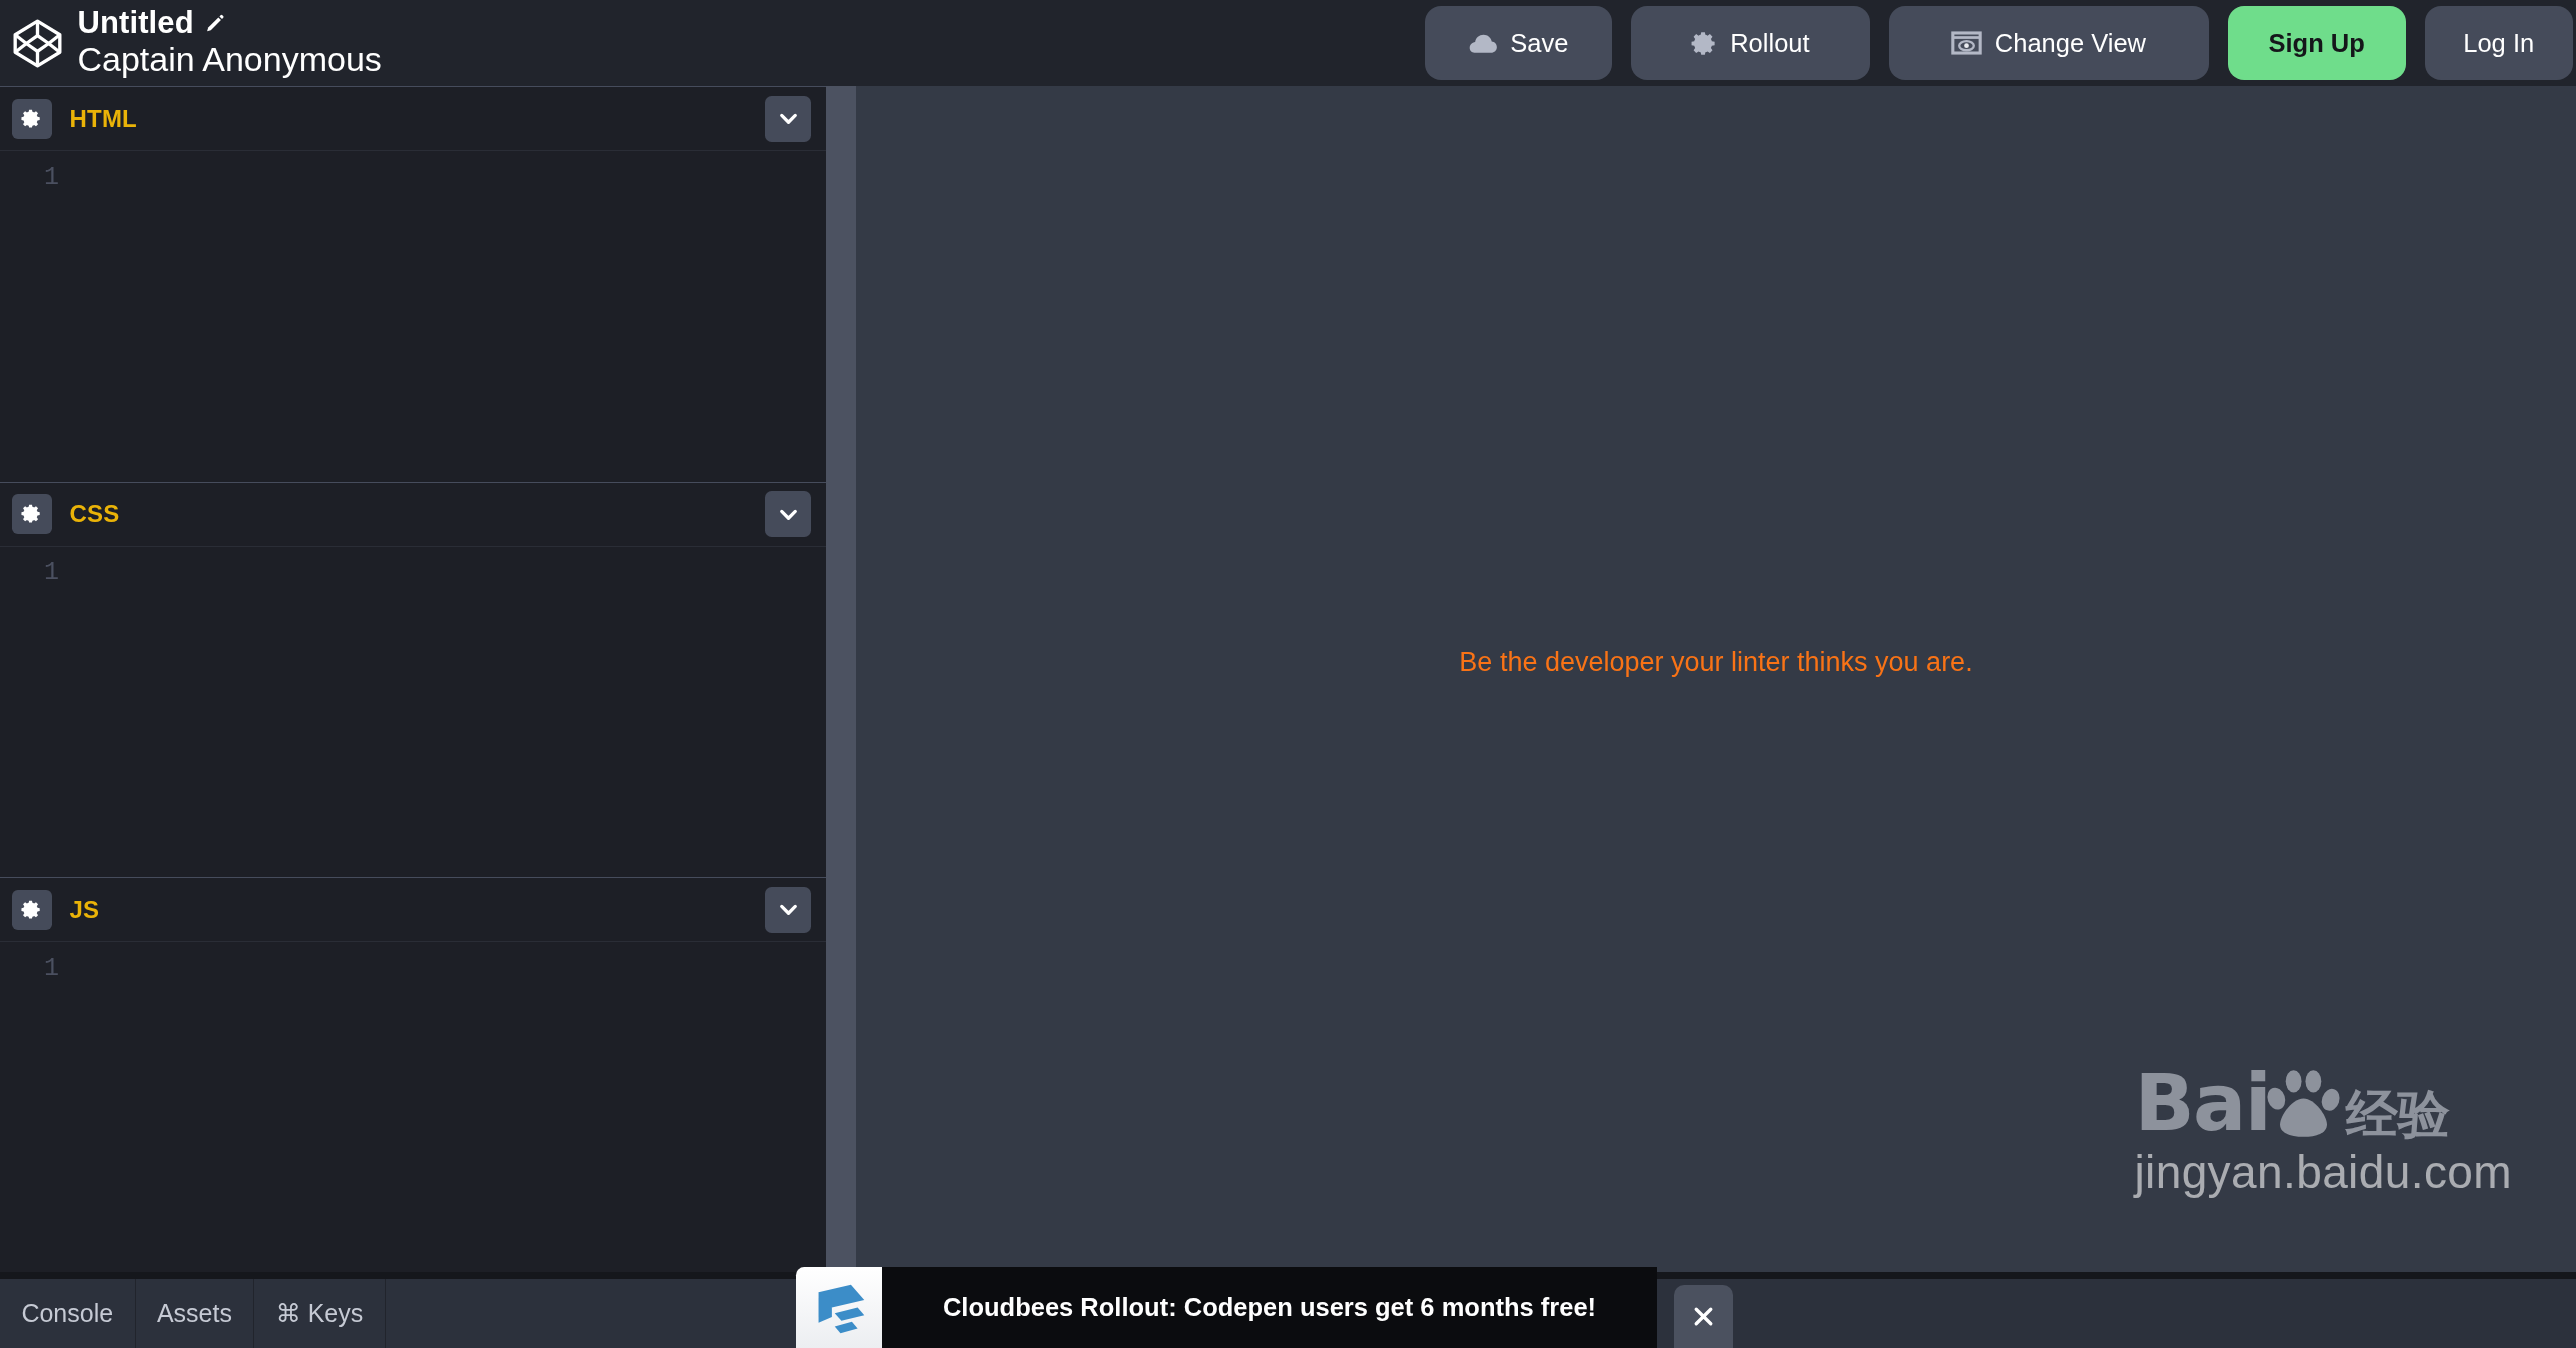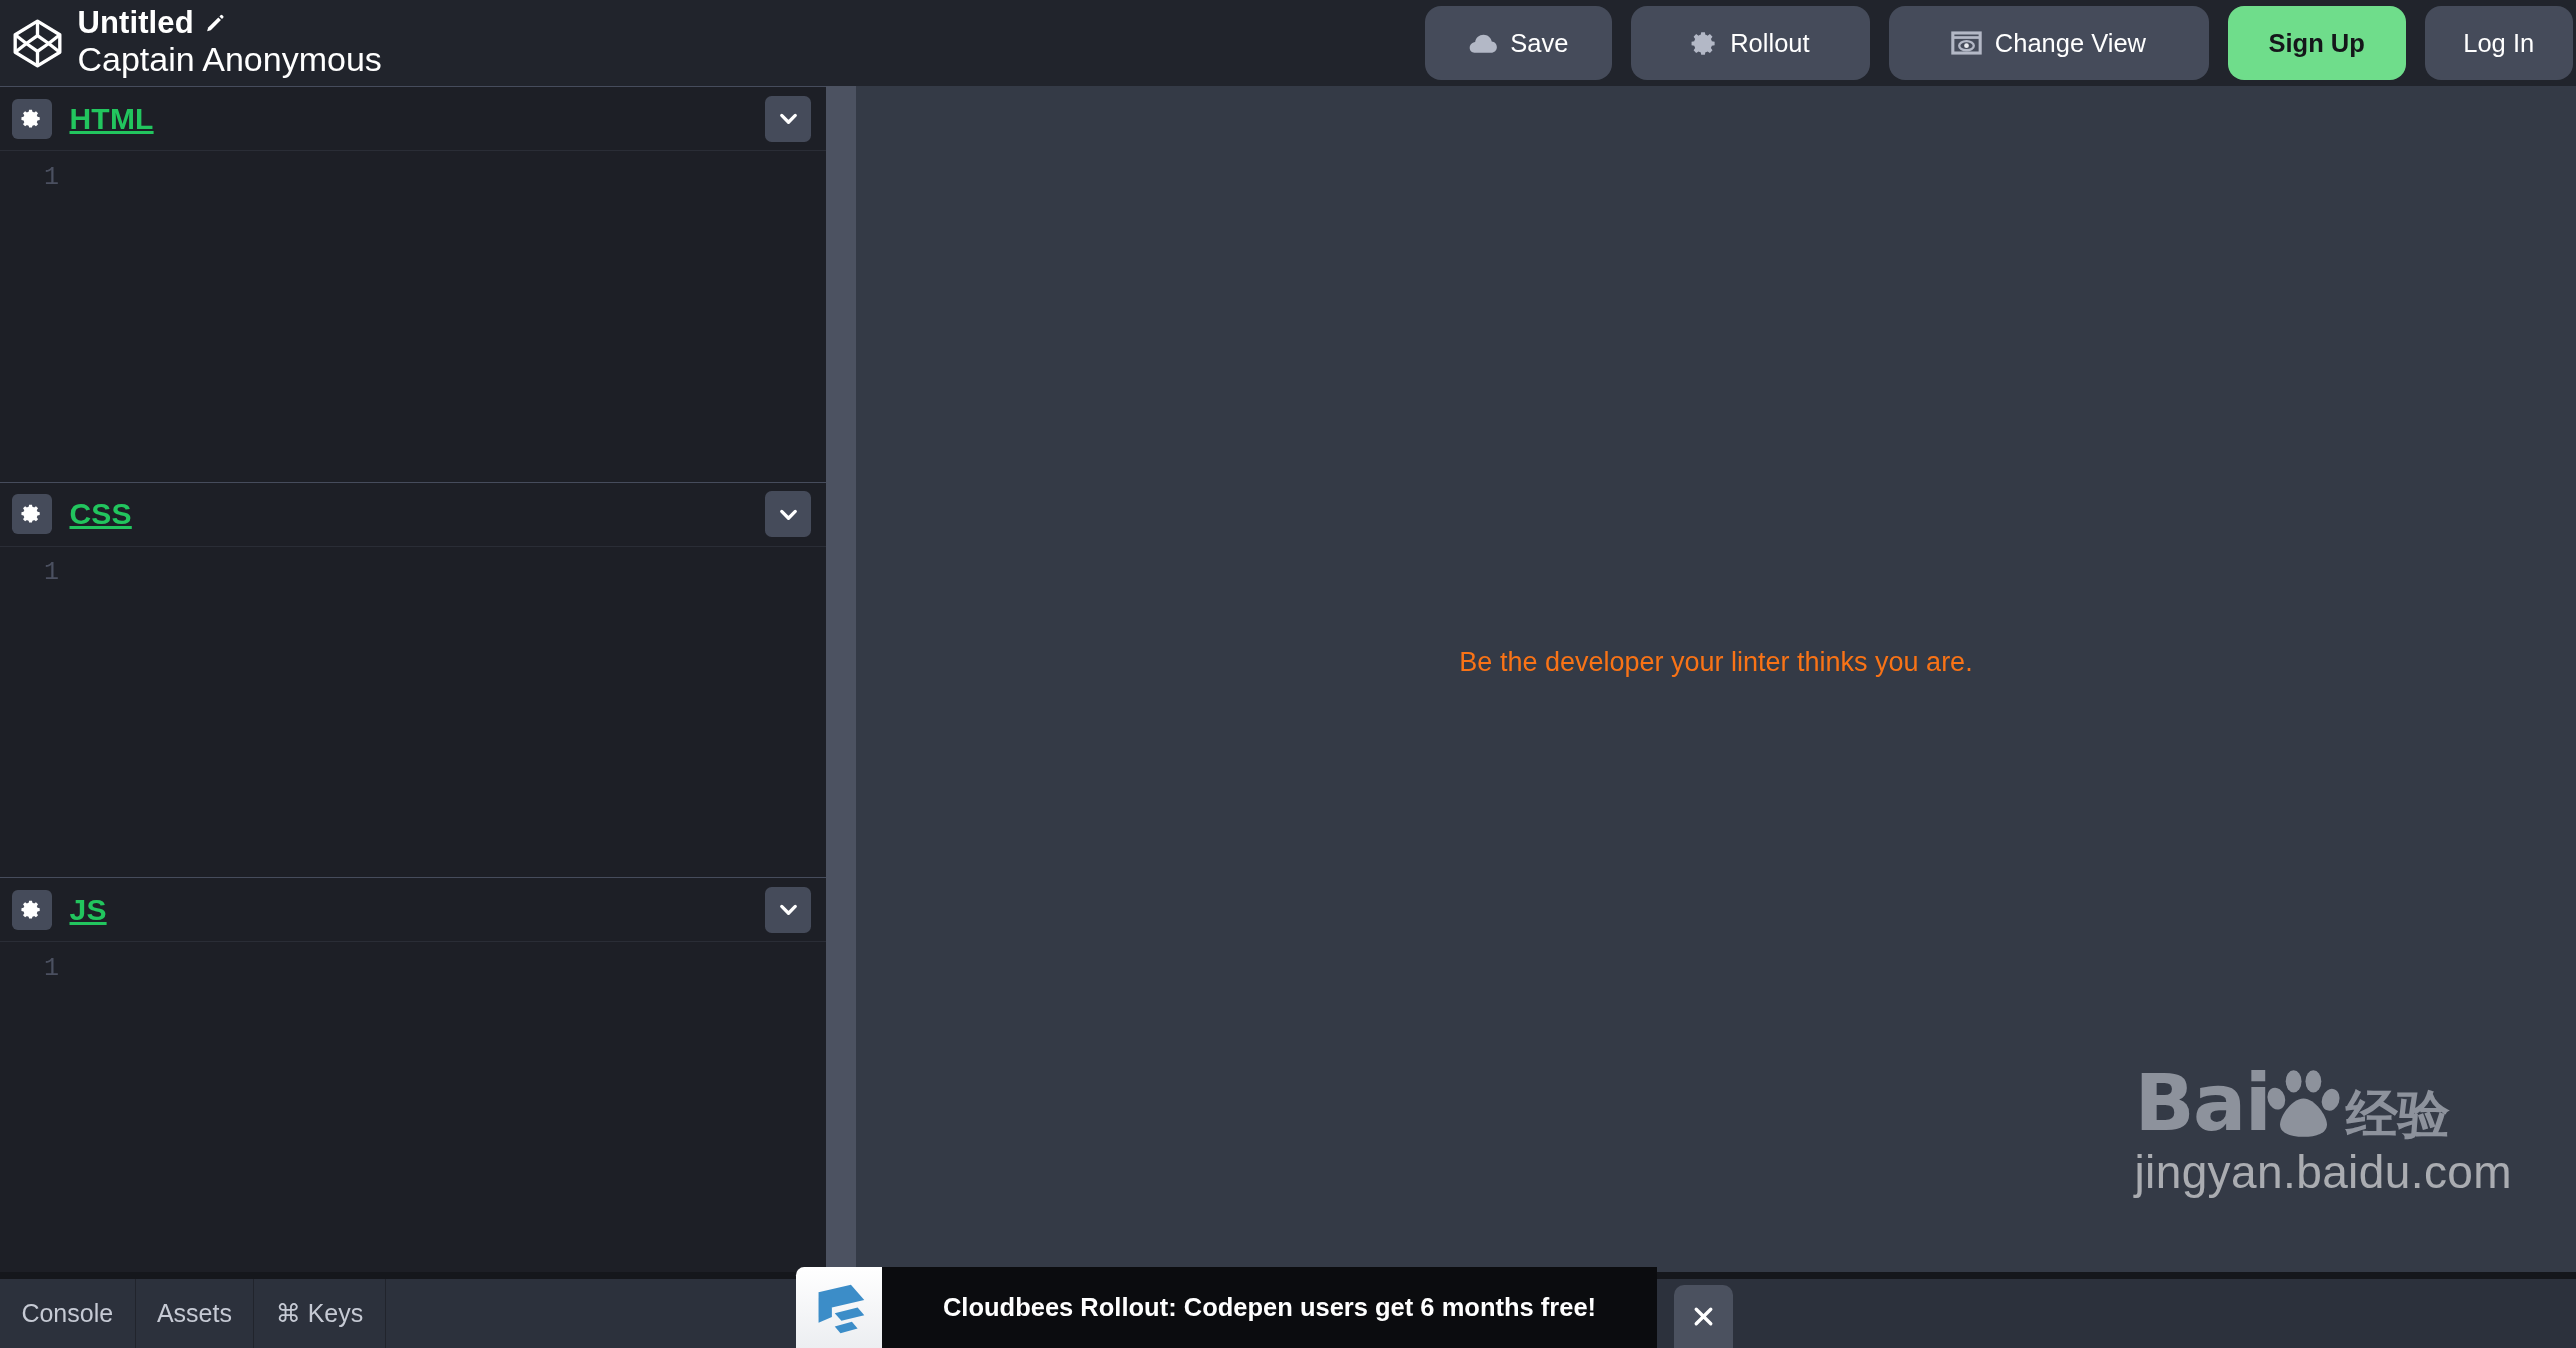--- a/index.html
+++ b/index.html
@@ -123,25 +123,24 @@
     background: #454b5a;
     border: none;
     border-radius: 5.8px;
     display: flex;
     align-items: center;
     justify-content: center;
     cursor: pointer;
   }
 
   .editor-lang {
-    font-size: 30px;
+    font-size: 24px;
     font-weight: bold;
-    color: #22c55e;
+    color: #eab308;
     letter-spacing: 0.2px;
-    text-decoration: underline;
   }
 
   .collapse-btn {
     margin-left: auto;
     width: 46px; height: 46px;
     flex: 0 0 46px;
     background: #454b5a;
     border: none;
     border-radius: 6.6px;
     display: flex;

